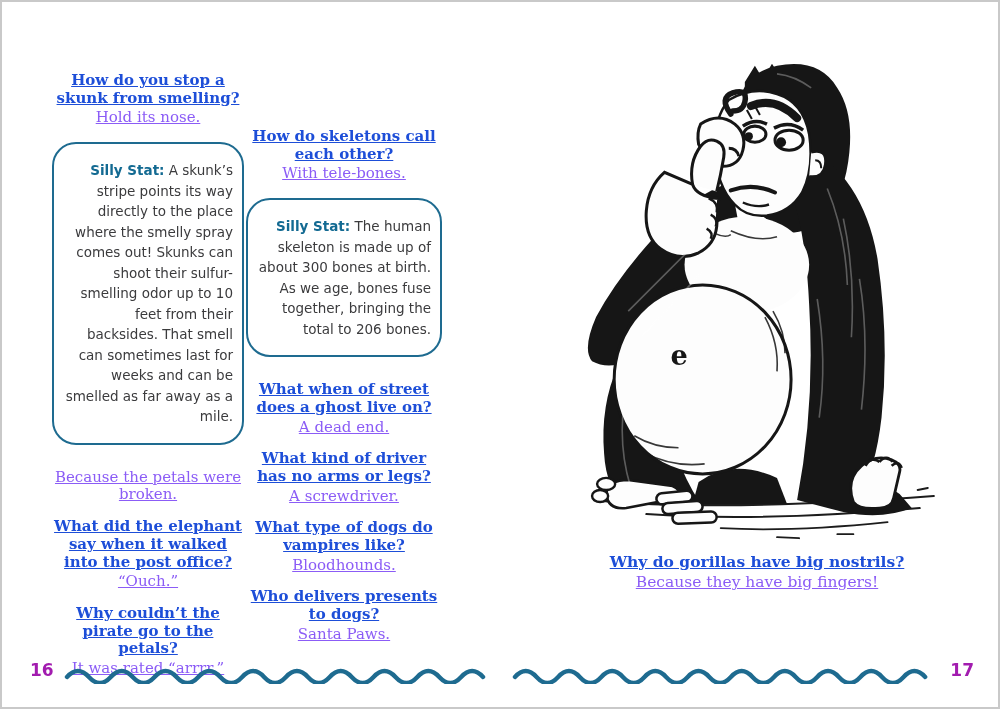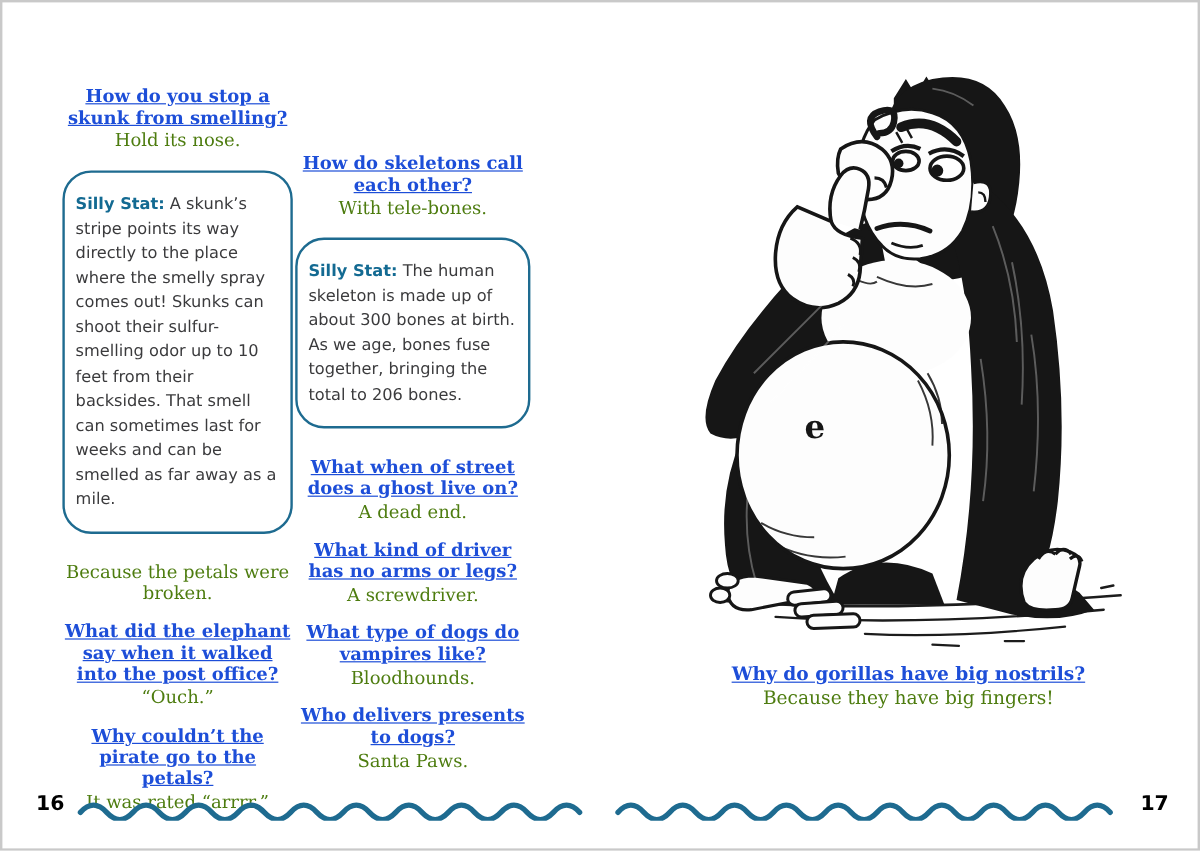--- a/index.html
+++ b/index.html
@@ -7,38 +7,38 @@
     position:relative;width:1000px;height:709px;background:#ffffff;
     border:2px solid #c9c9c9;box-sizing:border-box;overflow:hidden;
     font-family:"DejaVu Serif", serif;color:#2d2c2a;
   }
   
   .col{position:absolute;text-align:center;}
   #col1{left:50px;top:70px;width:192px;}
   #col2{left:244px;top:126px;width:196px;}
   .joke{margin:0 0 14px 0;}
   .q{font-weight:700;font-size:15px;line-height:1.18;color:#1d4ed8;text-decoration:underline;}
-  .a{font-weight:400;font-size:15px;line-height:1.18;margin-top:2px;color:#4d7c0f;}
+  .a{font-weight:400;font-size:15px;line-height:1.18;margin-top:2px;color:#8b5cf6;text-decoration:underline;}
   
   .stat-box{
     border:2.5px solid #1e6b90;border-radius:24px;background:#ffffff;
     padding:16px 9px;margin:15px 0 24px 0;
     font-family:"DejaVu Sans", sans-serif;font-size:13.5px;line-height:1.52;
-    color:#3b3b3d;text-align:left;
+    color:#3b3b3d;text-align:right;
   }
   .stat-label{color:#136a92;font-weight:700;}
   
   .gorilla{position:absolute;left:578px;top:44px;width:392px;height:506px;}
   #caption{position:absolute;left:545px;top:551px;width:420px;text-align:center;}
   #caption .q{font-size:15.5px;}
   #caption .a{font-size:15.5px;}
   
   .pageno{
     position:absolute;top:658px;font-family:"DejaVu Sans", sans-serif;
-    font-weight:700;font-size:17px;color:#000000;
+    font-weight:700;font-size:17px;color:#a21caf;
   }
   #pageno-left{left:28px;}
   #pageno-right{right:24px;}
   .wave{position:absolute;top:662px;height:20px;}
   #wave-left{left:62px;width:430px;}
   #wave-right{left:510px;width:424px;}
   .wave path{stroke:#1e6b90;stroke-width:4.4;fill:none;stroke-linecap:round;}
 </style>
 </head>
 <body>

